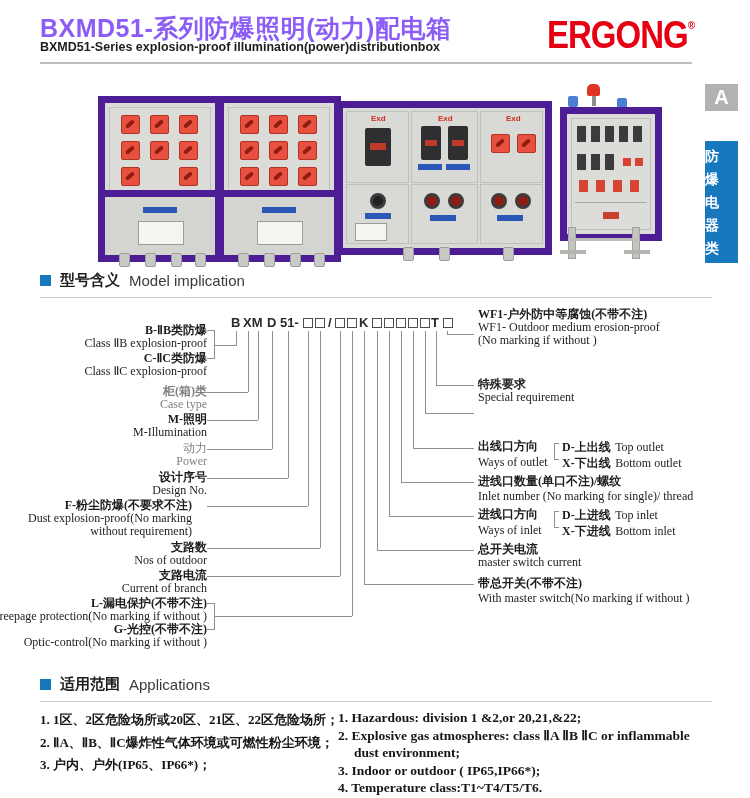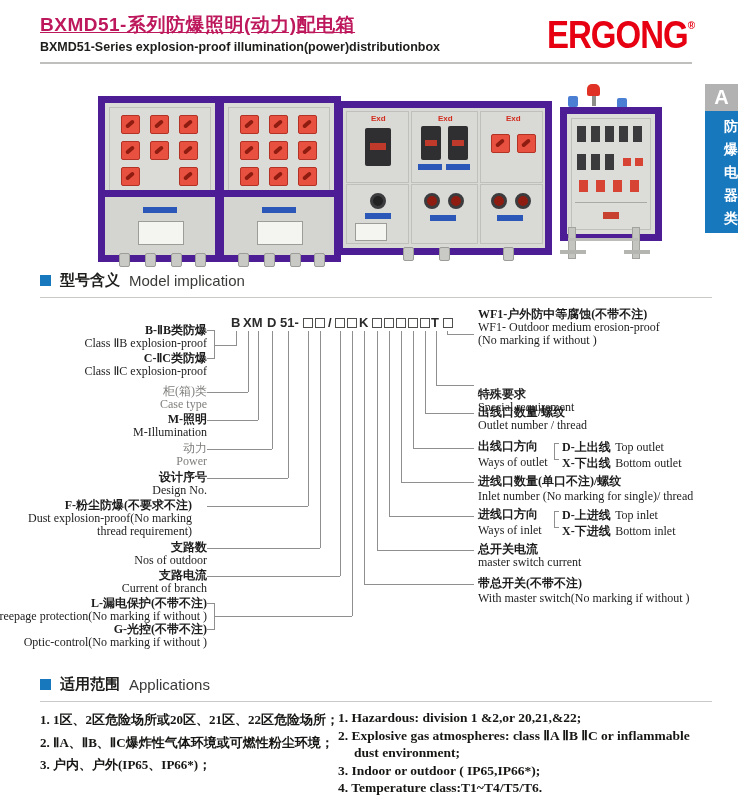--- a/index.html
+++ b/index.html
@@ -1,30 +1,30 @@
 <!DOCTYPE html>
 <html><head>
 <meta charset="utf-8">
 <style>
   html,body{margin:0;padding:0;background:#fff;}
   .page{position:relative;width:750px;height:798px;background:#ffffff;overflow:hidden;
         font-family:"Liberation Sans",sans-serif;}
   .abs{position:absolute;}
   
-  .title-cn{font-size:19px;font-weight:bold;color:#be185d;letter-spacing:0.5px;white-space:nowrap;text-decoration:underline;}
+  .title-cn{font-size:25px;font-weight:bold;color:#8b5cf6;letter-spacing:0.5px;white-space:nowrap;}
   .title-en{font-size:12.5px;font-weight:bold;color:#1d1d1b;white-space:nowrap;}
   .logo{font-size:33px;font-weight:900;color:#e60012;letter-spacing:-1px;
         font-family:"Liberation Sans",sans-serif;transform:scaleY(1.15);transform-origin:top left;white-space:nowrap;}
   .logo-reg{font-size:10px;font-weight:bold;color:#e60012;}
   .rule{position:absolute;background:#bfbfbd;height:2px;}
   .thinrule{position:absolute;background:#c9c9c7;height:1px;}
   
   .tab-a{background:#b2b2b2;color:#fff;font-weight:bold;font-size:20px;text-align:center;line-height:27px;}
-  .tab-blue{background:#1878be;color:#fff;display:flex;flex-direction:column;align-items:flex-end;
-            justify-content:center;font-size:14px;font-weight:bold;line-height:23px;}
+  .tab-blue{background:#1878be;color:#fff;display:flex;flex-direction:column;align-items:flex-start;
+            justify-content:center;font-size:14px;font-weight:bold;line-height:23px;margin-top:30px;}
   
   .sec{display:flex;align-items:center;gap:9px;}
   .bullet{width:11px;height:11px;background:#1878be;}
   .sec-cn{font-size:15px;font-weight:bold;color:#1d1d1b;}
   .sec-en{font-size:15px;color:#3a3a38;}
   
   .hline,.vline{position:absolute;background:#8f8f8f;}
   .hline{height:1px;}
   .vline{width:1px;}
   .cnl{font-family:"Liberation Serif",serif;font-size:12px;font-weight:bold;color:#1c1c1c;
@@ -227,21 +227,21 @@
   <div class="abs lal" style="right:543px;top:324px">
     <div class="cnl">B-ⅡB类防爆</div>
     <div class="enl">Class ⅡB  explosion-proof</div>
   </div>
   <div class="hline" style="left:207px;top:330px;width:7px"></div>
   <div class="hline" style="left:207px;top:358px;width:7px"></div>
   <div class="vline" style="left:214px;top:330px;height:29px"></div>
   <div class="hline" style="left:214px;top:345px;width:23px"></div>
 
   <div class="abs lal" style="right:543px;top:385px">
-    <div class="cnl gray" style="font-weight:normal">柜(箱)类</div>
+    <div class="cnl gray" style="font-weight:bold">柜(箱)类</div>
     <div class="enl gray">Case type</div>
   </div>
   <div class="hline" style="left:207px;top:392px;width:41px"></div>
 
   <div class="abs lal" style="right:543px;top:413px">
     <div class="cnl">M-照明</div>
     <div class="enl">M-Illumination</div>
   </div>
   <div class="hline" style="left:207px;top:420px;width:51px"></div>
 
@@ -253,21 +253,21 @@
 
   <div class="abs lal" style="right:543px;top:471px">
     <div class="cnl">设计序号</div>
     <div class="enl">Design No.</div>
   </div>
   <div class="hline" style="left:207px;top:478px;width:81px"></div>
 
   <div class="abs lal" style="right:558px;top:499px">
     <div class="cnl">F-粉尘防爆(不要求不注)</div>
     <div class="enl">Dust explosion-proof(No marking</div>
-    <div class="enl">thread requirement)</div>
+    <div class="enl">without requirement)</div>
   </div>
   <div class="hline" style="left:207px;top:506px;width:101px"></div>
 
   <div class="abs lal" style="right:543px;top:541px">
     <div class="cnl">支路数</div>
     <div class="enl">Nos of outdoor</div>
   </div>
   <div class="hline" style="left:207px;top:548px;width:113px"></div>
 
   <div class="abs lal" style="right:543px;top:569px">
@@ -288,30 +288,26 @@
   <div class="hline" style="left:214px;top:616px;width:138px"></div>
 
   <div class="hline" style="left:447px;top:334px;width:27px"></div>
   <div class="abs" style="left:478px;top:308px">
     <div class="cnl">WF1-户外防中等腐蚀(不带不注)</div>
     <div class="enl">WF1- Outdoor medium erosion-proof</div>
     <div class="enl">(No marking  if without )</div>
   </div>
 
   <div class="hline" style="left:436px;top:385px;width:38px"></div>
-  <div class="abs" style="left:478px;top:388px">
+  <div class="abs" style="left:478px;top:378px">
     <div class="cnl">特殊要求</div>
     <div class="enl">Special requirement</div>
   </div>
 
   <div class="hline" style="left:425px;top:413px;width:49px"></div>
-  <div class="abs" style="left:478px;top:406px">
-    <div class="cnl">出线口数量/螺纹</div>
-    <div class="enl">Outlet number / thread</div>
-  </div>
 
   <div class="hline" style="left:413px;top:448px;width:61px"></div>
   <div class="abs" style="left:478px;top:440px">
     <div class="cnl">出线口方向</div>
     <div class="enl" style="margin-top:3px">Ways of outlet</div>
   </div>
   <div class="vline" style="left:554px;top:443px;height:17px"></div>
   <div class="hline" style="left:554px;top:443px;width:5px"></div>
   <div class="hline" style="left:554px;top:459px;width:5px"></div>
   <div class="abs" style="left:562px;top:437px">

